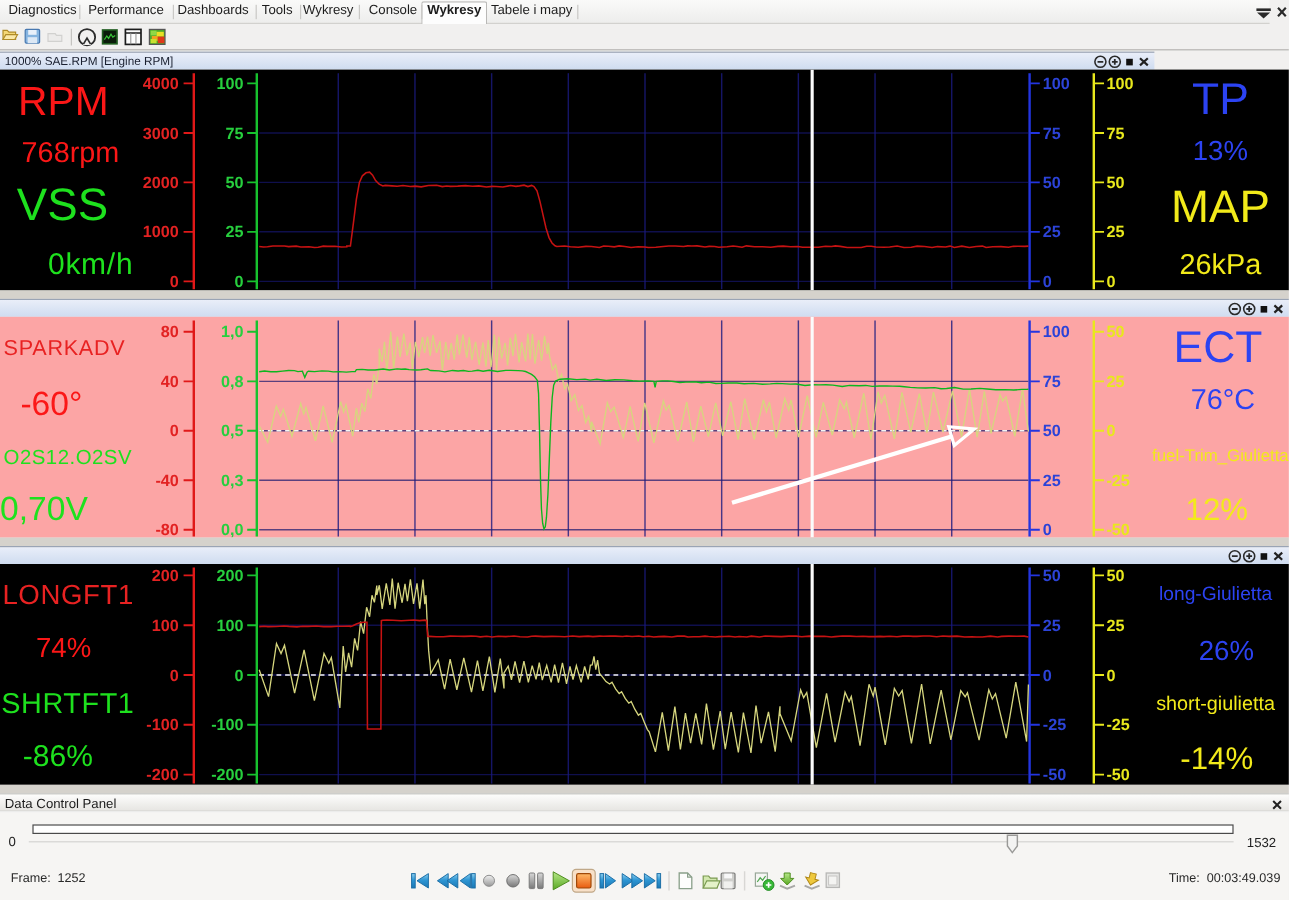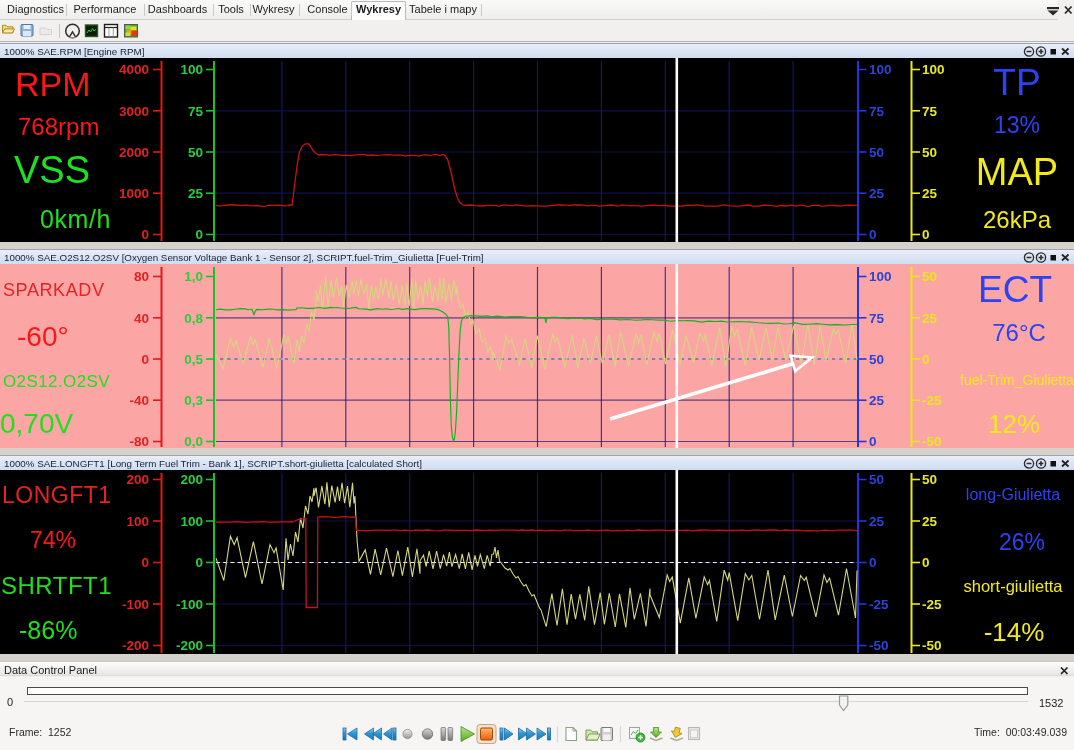--- a/index.html
+++ b/index.html
@@ -65,21 +65,21 @@
           <rect x="1" y="1" width="5" height="4" fill="#8fd846"></rect>
           <rect x="6" y="2" width="6" height="4" fill="#e8e024"></rect>
           <rect x="2" y="5.5" width="5" height="4" fill="#f0a020"></rect>
           <rect x="7" y="6" width="5.5" height="5.5" fill="#e03818"></rect>
           <rect x="1" y="8" width="5" height="3.5" fill="#c8e030"></rect>
         </g>
       </g>
 </svg>
 </div>
 
-<div style="position:absolute;left:0;top:43px;width:1074px;height:15px;background:linear-gradient(#e9eef9,#cfdcf0);border-top:1px solid #9aa4b5;box-sizing:border-box">
+<div style="position:absolute;left:0;top:43px;width:962px;height:15px;background:linear-gradient(#e9eef9,#cfdcf0);border-top:1px solid #9aa4b5;box-sizing:border-box">
 <div style="position:absolute;left:4px;top:1.5px;font-size:9.8px;color:#1a2030;white-space:nowrap">1000% SAE.RPM [Engine RPM]</div>
 <svg width="50" height="15" style="position:absolute;right:2px;top:0">
       <circle cx="7" cy="7.5" r="4.6" fill="none" stroke="#2a2a2a" stroke-width="1.3"></circle>
       <line x1="4.6" y1="7.5" x2="9.4" y2="7.5" stroke="#2a2a2a" stroke-width="1.5"></line>
       <circle cx="19" cy="7.5" r="4.6" fill="none" stroke="#2a2a2a" stroke-width="1.3"></circle>
       <line x1="16.6" y1="7.5" x2="21.4" y2="7.5" stroke="#2a2a2a" stroke-width="1.5"></line>
       <line x1="19" y1="5.1" x2="19" y2="9.9" stroke="#2a2a2a" stroke-width="1.5"></line>
       <rect x="28.5" y="5" width="5.5" height="5.5" fill="#111"></rect>
       <path d="M 40 4.5 L 46.5 10.5 M 46.5 4.5 L 40 10.5" stroke="#222" stroke-width="1.8"></path>
     </svg>
@@ -150,21 +150,20 @@
       <text x="14" y="125" fill="#1ee11e" font-size="38" text-anchor="start" letter-spacing="0" font-weight="normal">VSS</text>
       <text x="40" y="170" fill="#1ee11e" font-size="25" text-anchor="start" letter-spacing="0.6" font-weight="normal">0km/h</text>
       <text x="1017" y="37" fill="#2c43f2" font-size="37" text-anchor="middle" letter-spacing="0" font-weight="normal">TP</text>
       <text x="1017" y="75" fill="#2c43f2" font-size="23" text-anchor="middle" letter-spacing="0" font-weight="normal">13%</text>
       <text x="1017" y="127" fill="#f2ea1a" font-size="38" text-anchor="middle" letter-spacing="0" font-weight="normal">MAP</text>
       <text x="1017" y="170" fill="#f2ea1a" font-size="24" text-anchor="middle" letter-spacing="0" font-weight="normal">26kPa</text>
 </svg>
 </div>
 <div style="position:absolute;left:0;top:242px;width:1074px;height:7px;background:#d5d2cc"></div>
 <div style="position:absolute;left:0;top:249px;width:1074px;height:15px;background:linear-gradient(#e9eef9,#cfdcf0);border-top:1px solid #9aa4b5;box-sizing:border-box">
-<div style="position:absolute;left:4px;top:1.5px;font-size:9.8px;color:#1a2030;white-space:nowrap">1000% SAE.O2S12.O2SV [Oxygen Sensor Voltage Bank 1 - Sensor 2], SCRIPT.fuel-Trim_Giulietta [Fuel-Trim]</div>
 <svg width="50" height="15" style="position:absolute;right:2px;top:0">
       <circle cx="7" cy="7.5" r="4.6" fill="none" stroke="#2a2a2a" stroke-width="1.3"></circle>
       <line x1="4.6" y1="7.5" x2="9.4" y2="7.5" stroke="#2a2a2a" stroke-width="1.5"></line>
       <circle cx="19" cy="7.5" r="4.6" fill="none" stroke="#2a2a2a" stroke-width="1.3"></circle>
       <line x1="16.6" y1="7.5" x2="21.4" y2="7.5" stroke="#2a2a2a" stroke-width="1.5"></line>
       <line x1="19" y1="5.1" x2="19" y2="9.9" stroke="#2a2a2a" stroke-width="1.5"></line>
       <rect x="28.5" y="5" width="5.5" height="5.5" fill="#111"></rect>
       <path d="M 40 4.5 L 46.5 10.5 M 46.5 4.5 L 40 10.5" stroke="#222" stroke-width="1.8"></path>
     </svg>
 </div>
@@ -238,21 +237,20 @@
       <text x="1015" y="38" fill="#2c43f2" font-size="37" text-anchor="middle" letter-spacing="0" font-weight="normal">ECT</text>
       <text x="1019" y="77" fill="#2c43f2" font-size="24" text-anchor="middle" letter-spacing="0" font-weight="normal">76°C</text>
       <text x="1017" y="120.5" fill="#f2ea1a" font-size="14" text-anchor="middle" letter-spacing="0" font-weight="normal">fuel-Trim_Giulietta</text>
       <text x="1014" y="169" fill="#f2ea1a" font-size="26" text-anchor="middle" letter-spacing="0" font-weight="normal">12%</text>
       <line x1="610" y1="155" x2="793.5" y2="99.5" stroke="#ffffff" stroke-width="3.6"></line>
       <path d="M 812 93.5 L 795.2 107.2 L 790.6 91.6 Z" fill="none" stroke="#ffffff" stroke-width="2.6" stroke-linejoin="miter"></path>
 </svg>
 </div>
 <div style="position:absolute;left:0;top:448px;width:1074px;height:7px;background:#d5d2cc"></div>
 <div style="position:absolute;left:0;top:455px;width:1074px;height:15px;background:linear-gradient(#e9eef9,#cfdcf0);border-top:1px solid #9aa4b5;box-sizing:border-box">
-<div style="position:absolute;left:4px;top:1.5px;font-size:9.8px;color:#1a2030;white-space:nowrap">1000% SAE.LONGFT1 [Long Term Fuel Trim - Bank 1], SCRIPT.short-giulietta [calculated Short]</div>
 <svg width="50" height="15" style="position:absolute;right:2px;top:0">
       <circle cx="7" cy="7.5" r="4.6" fill="none" stroke="#2a2a2a" stroke-width="1.3"></circle>
       <line x1="4.6" y1="7.5" x2="9.4" y2="7.5" stroke="#2a2a2a" stroke-width="1.5"></line>
       <circle cx="19" cy="7.5" r="4.6" fill="none" stroke="#2a2a2a" stroke-width="1.3"></circle>
       <line x1="16.6" y1="7.5" x2="21.4" y2="7.5" stroke="#2a2a2a" stroke-width="1.5"></line>
       <line x1="19" y1="5.1" x2="19" y2="9.9" stroke="#2a2a2a" stroke-width="1.5"></line>
       <rect x="28.5" y="5" width="5.5" height="5.5" fill="#111"></rect>
       <path d="M 40 4.5 L 46.5 10.5 M 46.5 4.5 L 40 10.5" stroke="#222" stroke-width="1.8"></path>
     </svg>
 </div>

